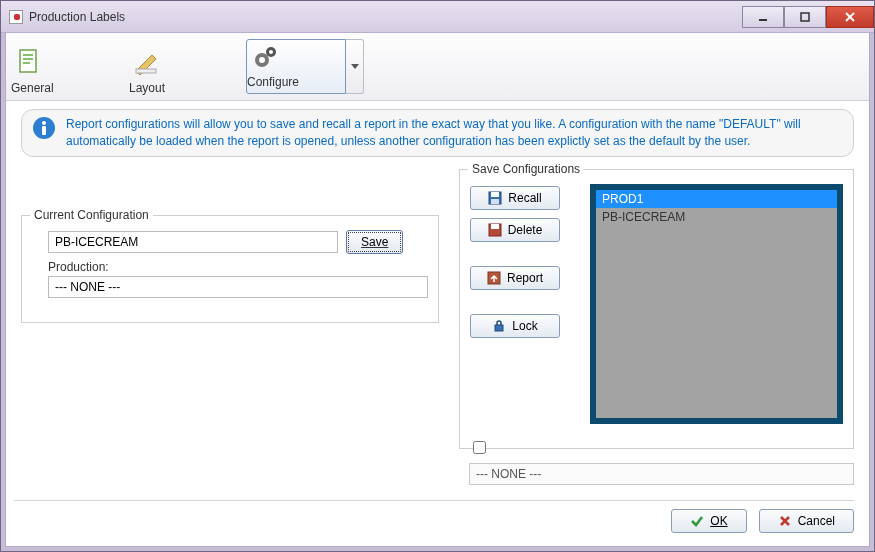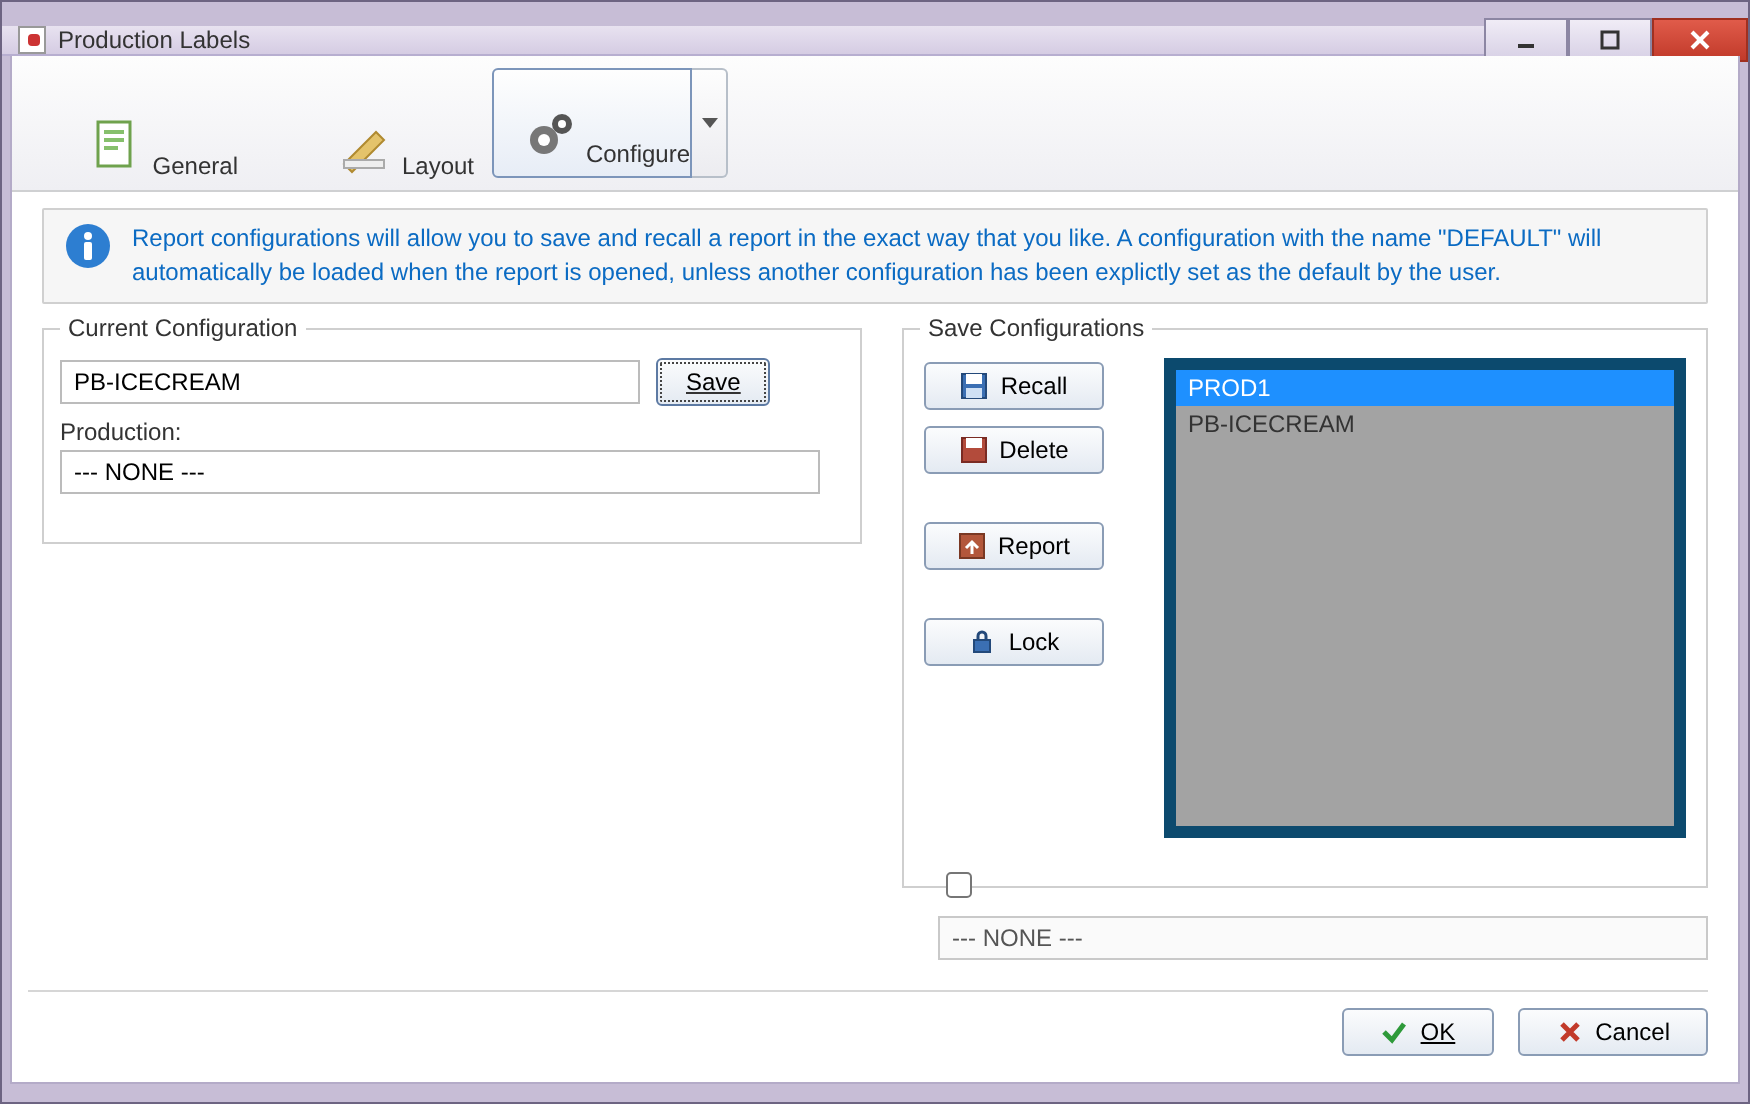--- a/index.html
+++ b/index.html
@@ -1,48 +1,48 @@
 <!DOCTYPE html>
 <html><head>
 <meta charset="utf-8">
 <style>
   * { box-sizing: border-box; }
   html, body { margin:0; padding:0; font-family: "Segoe UI", Tahoma, Arial, sans-serif; font-size:12px; color:#333; }
   body { background:#c7bdd6; width:875px; height:552px; overflow:hidden; }
   .window { position:relative; width:875px; height:552px; background:#c7bdd6; border:1px solid #6d6482; }
-  .titlebar { height:15px; background:linear-gradient(#e8e2f0,#d5cce3); display:flex; align-items:center; justify-content:space-between; border-bottom:1px solid #b7aed0;margin-top:12px; }
+  .titlebar { height:32px; background:linear-gradient(#e8e2f0,#d5cce3); display:flex; align-items:center; justify-content:space-between; border-bottom:1px solid #b7aed0; }
   .titlebar-left { display:flex; align-items:center; gap:6px; padding-left:8px; }
   .titlebar-title { font-size:12px; color:#333; }
   .app-icon { width:14px; height:14px; background:#fff; border:1px solid #999; position:relative; }
   .app-icon::after { content:""; position:absolute; width:6px; height:6px; background:#cc3333; left:4px; top:3px; border-radius:2px; }
   .win-controls { display:flex; }
   .win-btn { width:42px; height:22px; margin-top:0; border:1px solid #8c86a3; background:linear-gradient(#f0ecf6,#d7d0e5); display:flex; align-items:center; justify-content:center; cursor:pointer; }
   .win-btn.close { background:linear-gradient(#e05b4a,#c13a2a); border-color:#a03020; width:48px; }
   .win-btn svg { display:block; }
 
   .client { position:relative; background:#fff; margin:0 4px 4px 4px; height:514px; border:1px solid #b4abc8; border-top:none; }
 
   .toolbar { height:68px; background:linear-gradient(#fdfdfd,#efeff3); border-bottom:1px solid #cfd0d2; display:flex; align-items:stretch; padding-left:4px; gap:8px; }
-  .tool-item { width:110px; display:flex; flex-direction:row; align-items:flex-end; justify-content:flex-end; padding-bottom:4px; cursor:pointer; border:1px solid transparent; border-radius:3px; }
+  .tool-item { width:110px; display:flex; flex-direction:column; align-items:flex-start; justify-content:flex-end; padding-bottom:4px; cursor:pointer; border:1px solid transparent; border-radius:3px; }
   .tool-item.active { border:1px solid #7c95ba; background:linear-gradient(#fefefe,#e7edf6); }
   .tool-item .icon-box { width:36px; height:34px; display:flex; align-items:center; justify-content:center; }
   .tool-item .caption { font-size:12px; color:#333; margin-top:2px; }
 
   .tool-split { display:flex; align-items:stretch; }
   .tool-split .dropdown-handle { width:18px; border:1px solid #b7bfc9; border-left:none; background:linear-gradient(#fdfdfd,#ececf0); display:flex; align-items:center; justify-content:center; cursor:pointer; border-radius:0 3px 3px 0; margin:6px 0; }
   .tool-split .tool-item.active { border-radius:3px 0 0 3px; margin:6px 0; }
 
   .content { position:absolute; left:15px; right:15px; top:76px; bottom:56px; }
 
-  .info-box { border:1px solid #d0d0d0; background:#f6f6f6; border-radius:1px; padding:6px 10px; display:flex; gap:10px; margin-bottom:12px; }
+  .info-box { border:1px solid #d0d0d0; background:#f6f6f6; border-radius:12px; padding:6px 10px; display:flex; gap:10px; margin-bottom:12px; }
   .info-icon { flex:none; width:24px; height:24px; }
   .info-text { color:#0b6bc3; font-size:12px; line-height:1.4; }
 
   .cols { display:flex; gap:20px; }
-  .fieldset-left { flex:0 0 410px; position:relative; border:1px solid #cfcfcf; padding:14px 10px 10px 8px; height:108px; }
+  .fieldset-left { flex:0 0 410px; position:relative; border:1px solid #cfcfcf; padding:14px 10px 10px 26px; height:108px;margin-top:46px; }
   .fieldset-right { flex:1; position:relative; border:1px solid #cfcfcf; padding:14px 10px 10px 10px; height:280px; }
   .fieldset-title { position:absolute; top:-8px; left:8px; background:#fff; padding:0 4px; font-size:12px; color:#333; }
 
   .form-row { display:flex; align-items:center; gap:8px; margin-bottom:6px; }
   .label { width:100%; font-size:12px; margin-bottom:2px; }
   .tinput { width:290px; height:22px; border:1px solid #bcbcbc; padding:0 6px; font-size:12px; background:#fff; }
   .wide { width:380px; }
   .btn { height:24px; border:1px solid #8a9cb5; background:linear-gradient(#fbfcfd,#e4eaf2); border-radius:3px; padding:0 14px; font-size:12px; cursor:pointer; display:inline-flex; align-items:center; gap:6px; }
   .btn.focus { outline:1px dotted #444; outline-offset:-3px; border-color:#5d7aa3; }
   .btn.fw { width:90px; justify-content:center; }

